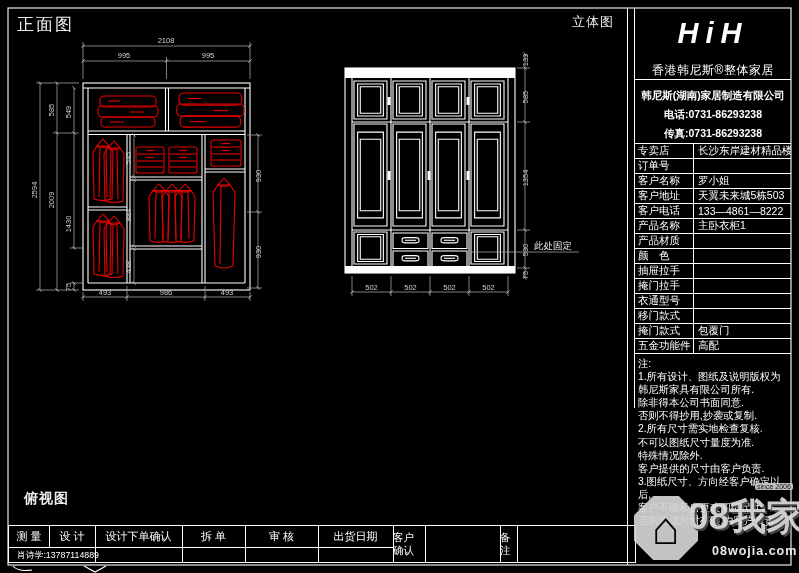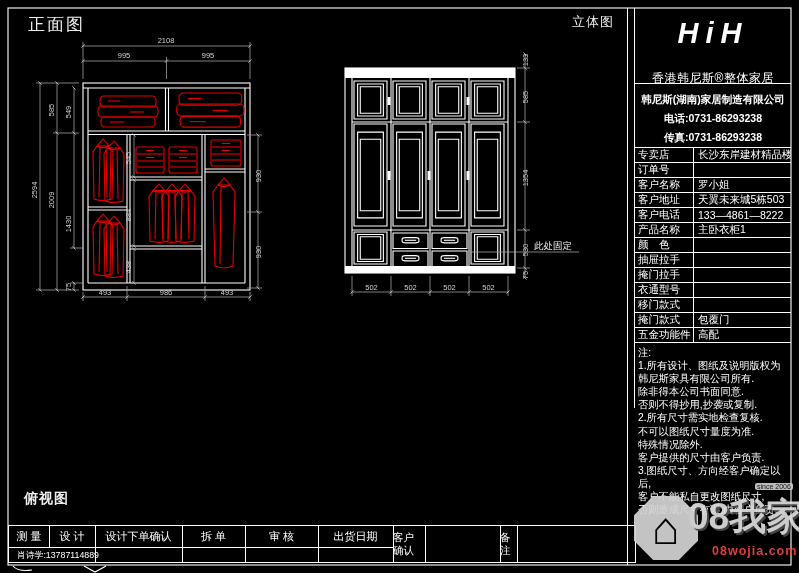--- a/index.html
+++ b/index.html
@@ -11,21 +11,21 @@
   .wf{fill:#fff;stroke:none;}
   .r{stroke:#e60000;fill:none;stroke-width:1.1;}
   .dl{stroke:#9f9f9f;stroke-width:0.8;fill:none;}
   .dim{fill:#cfcfcf;font-size:7.5px;}
   .cnlabel{color:#ececec;letter-spacing:2px;}
   #vline627{left:627px;top:8px;width:0;height:557px;border-left:1px solid #fff;}
   #right-panel{left:634px;top:8px;width:156px;height:400px;border-left:1px solid #fff;
                display:flex;flex-direction:column;box-sizing:content-box;}
   .logo-sec{height:76px;border-bottom:1px solid #fff;text-align:center;padding-top:9px;box-sizing:border-box;}
   .logo-text{font-size:29px;font-weight:bold;font-style:italic;letter-spacing:7px;}
-  .brand-name{font-size:12px;margin-top:20px;letter-spacing:0.5px;}
+  .brand-name{font-size:12px;margin-top:12px;letter-spacing:0.5px;}
   .company-sec{height:65px;border-bottom:1px solid #fff;text-align:center;font-size:10.5px;
                padding-top:6px;box-sizing:border-box;line-height:19px;font-weight:bold;}
   .order-table{height:255px;display:flex;flex-direction:column;}
   .otr{flex:1;display:flex;border-bottom:1px solid #fff;min-height:0;}
   .otl{width:55px;border-right:1px solid #fff;padding-left:3px;font-size:10.5px;
        display:flex;align-items:center;white-space:nowrap;}
   .otv{flex:1;padding-left:4px;font-size:10.5px;display:flex;align-items:center;
        white-space:nowrap;overflow:hidden;}
   .notes-sec{flex:1;padding:3px 2px 0 3px;font-size:10.3px;line-height:13.1px;}
   #footer{left:8px;top:525px;width:628px;height:38px;border:1px solid #fff;box-sizing:border-box;}
@@ -38,22 +38,22 @@
         padding-left:8px;white-space:nowrap;border-right:0 solid #fff;}
   #wm{left:628px;top:476px;width:171px;height:97px;opacity:0.92;z-index:6;}
   .wm-since{position:absolute;left:127px;top:7px;background:#c9c9c9;color:#1a1a1a;
             font-size:7px;padding:0 2px;border-radius:2px;}
   .wm-oct{position:absolute;left:6px;top:20px;width:64px;height:64px;background:#d4d4d4;
           clip-path:polygon(30% 0,70% 0,100% 30%,100% 70%,70% 100%,30% 100%,0 70%,0 30%);
           display:flex;align-items:center;justify-content:center;}
   .wm-house{color:#000;font-size:46px;line-height:1;}
   .wm-big{position:absolute;left:60px;top:16px;font-size:37px;font-weight:bold;color:#dedede;
           text-shadow:2px 2px 0 #4a4a4a;white-space:nowrap;}
-  .wm-site{position:absolute;left:84px;top:68px;font-size:12.5px;font-weight:bold;color:#ef4444;letter-spacing:1px;}
-  #lbl-front{left:28px;top:13px;font-size:17px;}
+  .wm-site{position:absolute;left:84px;top:68px;font-size:12.5px;font-weight:bold;color:#ffffff;letter-spacing:1px;}
+  #lbl-front{left:17px;top:13px;font-size:17px;}
   #lbl-persp{left:572px;top:13px;font-size:13px;letter-spacing:1px;}
   #lbl-top{left:24px;top:490px;font-size:14px;letter-spacing:1px;font-weight:bold;}
 </style>
 </head>
 <body>
 
 <svg class="abs" style="left:0;top:0;z-index:1" width="799" height="573" viewBox="0 0 799 573">
   <defs>
     <marker id="tk" markerWidth="8" markerHeight="8" refX="4" refY="4" orient="auto">
       <path d="M2,6 L6,2" stroke="#cfcfcf" stroke-width="1" fill="none"></path>
@@ -303,20 +303,24 @@
       </div>
     <div class="otr">
         <div class="otl">客户电话</div>
         <div class="otv">133—4861—8222</div>
       </div>
     <div class="otr">
         <div class="otl">产品名称</div>
         <div class="otv">主卧衣柜1</div>
       </div>
     <div class="otr">
+        <div class="otl">产品材质</div>
+        <div class="otv"></div>
+      </div>
+    <div class="otr">
         <div class="otl">颜　色</div>
         <div class="otv"></div>
       </div>
     <div class="otr">
         <div class="otl">抽屉拉手</div>
         <div class="otv"></div>
       </div>
     <div class="otr">
         <div class="otl">掩门拉手</div>
         <div class="otv"></div>

